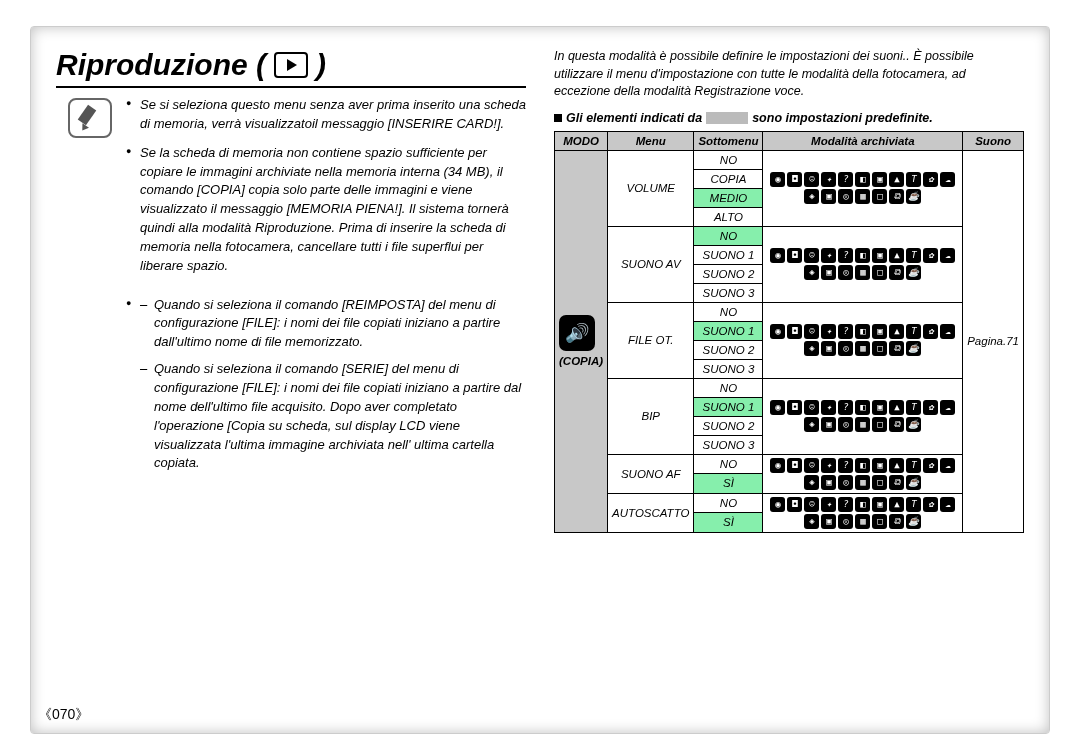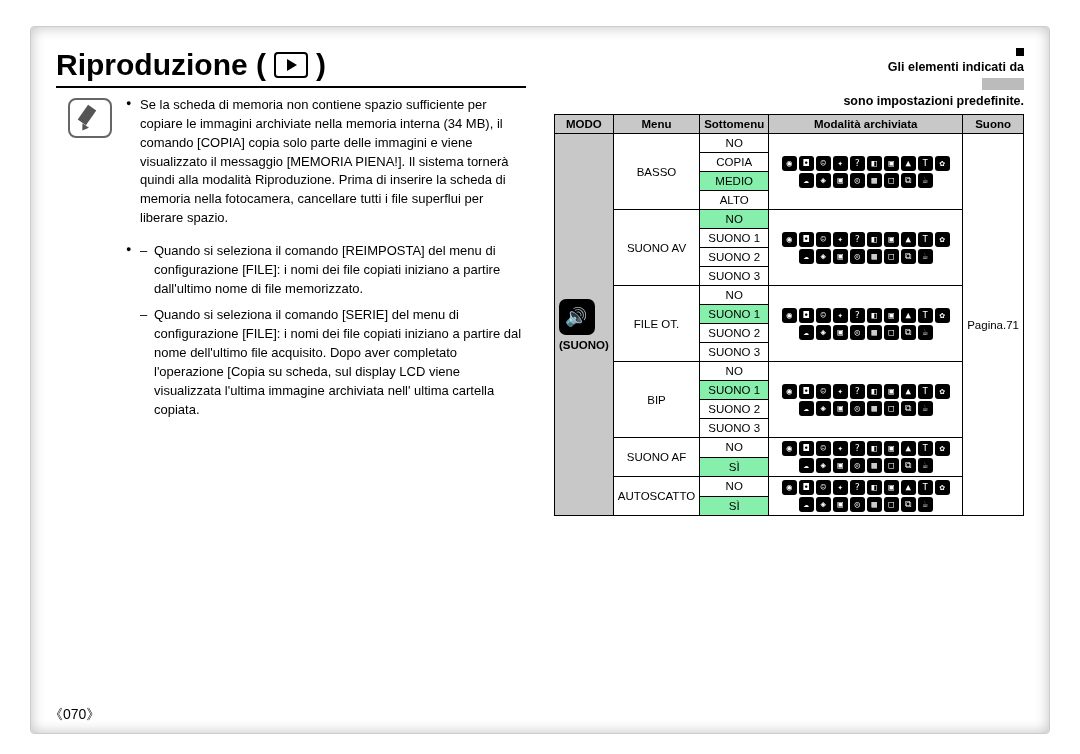--- a/index.html
+++ b/index.html
@@ -8,20 +8,21 @@
     font-family: Arial, Helvetica, sans-serif;
     font-size: 13.5px;
     color: #000;
     background: #fff;
     padding: 48px 56px 24px 56px;
     position: relative;
   }
   .page {
     display: flex;
     gap: 28px;
+    font-style: italic;
   }
   .col { flex: 1 1 50%; }
 
   
   h1 {
     font-size: 30px;
     font-weight: 700;
     border-bottom: 2px solid #000;
     padding-bottom: 4px;
     margin-bottom: 8px;
@@ -91,36 +92,35 @@
   ul.bullets > li {
     position: relative;
     padding-left: 14px;
     font-size: 13px;
     line-height: 1.45;
     margin-bottom: 10px;
   }
   ul.bullets > li::before{
     content:"●"; position:absolute; left:0; top:1px; font-size:9px;
   }
-  ul.dash { list-style:none; margin-top:14px; }
+  ul.dash { list-style:none; margin-top:20px; }
   ul.dash > li {
     position: relative;
     padding-left: 14px;
     font-size: 13px;
     line-height: 1.45;
     margin-bottom: 8px;
   }
   ul.dash > li::before{ content:"–"; position:absolute; left:0; top:0; }
 
   .legendline {
     font-size: 12.5px;
     font-weight: 700;
-    display:flex; align-items:flex-end; gap:4px;
+    display:flex; align-items:center; gap:4px;
     margin-bottom:6px;
-    flex-direction:column;
   }
   .legendline .sq { width:8px;height:8px; background:#000; display:inline-block; }
   .legendline .swatch { width:42px; height:12px; background:#bbb; display:inline-block; }
 
   
   table.soundtbl {
     border-collapse: collapse;
     width: 100%;
     font-size: 11.5px;
   }
@@ -149,21 +149,21 @@
   }
   .speakerbadge{
     width:36px;height:36px;
     background:#000;border-radius:7px;
     display:flex;align-items:center;justify-content:center;
     color:#fff;font-size:18px;
     margin-bottom:4px;
   }
   .pagenum{
     position:absolute;
-    left:49px; bottom:30px;
+    left:38px; bottom:30px;
     font-size:14px;
   }
   .shadowframe{
     position:absolute;
     inset: 26px 30px 20px 30px;
     border:1px solid #ccc;
     border-radius:4px;
     pointer-events:none;
     box-shadow: 0 0 14px rgba(0,0,0,0.25) inset;
   }
@@ -181,33 +181,35 @@
       <span class="playbox"></span>
       <span>)</span>
     </h1>
 
     <div class="noteblock">
       <div class="notebadge">
         <div class="pencil"></div>
       </div>
       <div>
         <ul class="bullets">
+          <li>Se si seleziona questo menu senza aver prima inserito una scheda di memoria, verrà visualizzatoil messaggio [INSERIRE CARD!].</li>
           <li>Se la scheda di memoria non contiene spazio sufficiente per copiare le immagini archiviate nella memoria interna (34 MB), il comando [COPIA] copia solo parte delle immagini e viene visualizzato il messaggio [MEMORIA PIENA!]. Il sistema tornerà quindi alla modalità Riproduzione. Prima di inserire la scheda di memoria nella fotocamera, cancellare tutti i file superflui per liberare spazio.</li>
           <li>
             <ul class="dash">
               <li>Quando si seleziona il comando [REIMPOSTA] del menu di configurazione [FILE]: i nomi dei file copiati iniziano a partire dall'ultimo nome di file memorizzato.</li>
               <li>Quando si seleziona il comando [SERIE] del menu di configurazione [FILE]: i nomi dei file copiati iniziano a partire dal nome dell'ultimo file acquisito. Dopo aver completato l'operazione [Copia su scheda, sul display LCD viene visualizzata l'ultima immagine archiviata nell' ultima cartella copiata.</li>
             </ul>
           </li>
         </ul>
       </div>
     </div>
   </div>
 
   <div class="col">
+    <p class="intro">In questa modalità è possibile definire le impostazioni dei suoni.. È possibile utilizzare il menu d'impostazione con tutte le modalità della fotocamera, ad eccezione della modalità Registrazione voce.</p>
 
     <div class="legendline">
       <span class="sq"></span>
       <span>Gli elementi indicati da</span>
       <span class="swatch"></span>
       <span>sono impostazioni predefinite.</span>
     </div>
 
     <table class="soundtbl">
       <thead>
@@ -216,23 +218,23 @@
           <th>Menu</th>
           <th>Sottomenu</th>
           <th>Modalità archiviata</th>
           <th>Suono</th>
         </tr>
       </thead>
       <tbody id="soundtbody">
           <tr>
             <td rowspan="20" class="modocell">
               <div class="speakerbadge">🔊</div>
-              <div>(SUONO)</div>
-            </td>
-            <td rowspan="4">BASSO</td>
+              <div>(COPIA)</div>
+            </td>
+            <td rowspan="4">VOLUME</td>
             <td>NO</td>
             <td class="icons" rowspan="4">
               <div class="iconrow">
                 <span class="ic">◉</span>
                 <span class="ic">◘</span>
                 <span class="ic">☺</span>
                 <span class="ic">✦</span>
                 <span class="ic">?</span>
                 <span class="ic">◧</span>
                 <span class="ic">▣</span>

